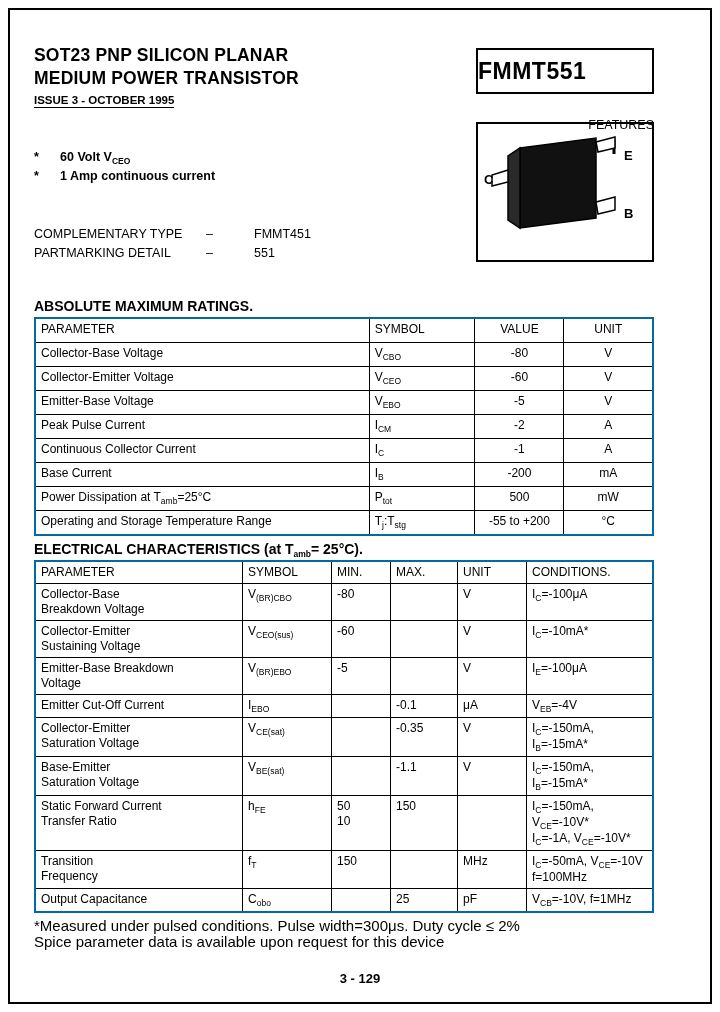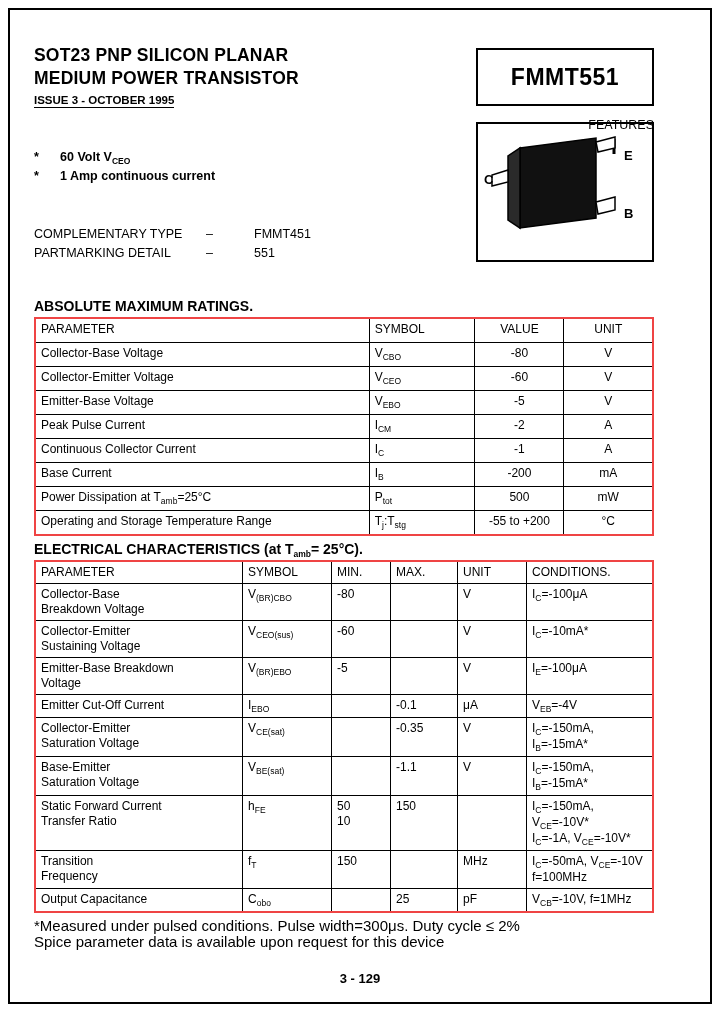--- a/index.html
+++ b/index.html
@@ -55,26 +55,25 @@
     border-bottom: 1.5px solid #000;
     display: inline-block;
     padding-bottom: 1px;
     margin-top: 4px;
   }
   .part-box {
     position: absolute;
     right: 0;
     top: 4px;
     width: 178px;
-    height: 58px;
+    height: 46px;
     border: 2px solid #000;
     box-sizing: border-box;
     display: flex;
     align-items: center;
-    justify-content: center;
   }
   .part-box span {
     font-size: 23px;
     font-weight: bold;
     letter-spacing: 0.5px;
   }
   
   .features-wrap {
     position: relative;
     margin-top: 4px;
@@ -149,21 +148,21 @@
   
   table {
     border-collapse: collapse;
     width: 100%;
     font-size: 12px;
   }
   table.bordered, table.bordered td, table.bordered th {
     border: 1px solid #000;
   }
   table.bordered {
-    border: 2px solid #ef4444;
+    border: 2px solid #0369a1;
   }
   td, th {
     padding: 3px 5px;
     text-align: left;
     vertical-align: top;
     font-weight: normal;
   }
   .c {
     text-align: center;
   }

